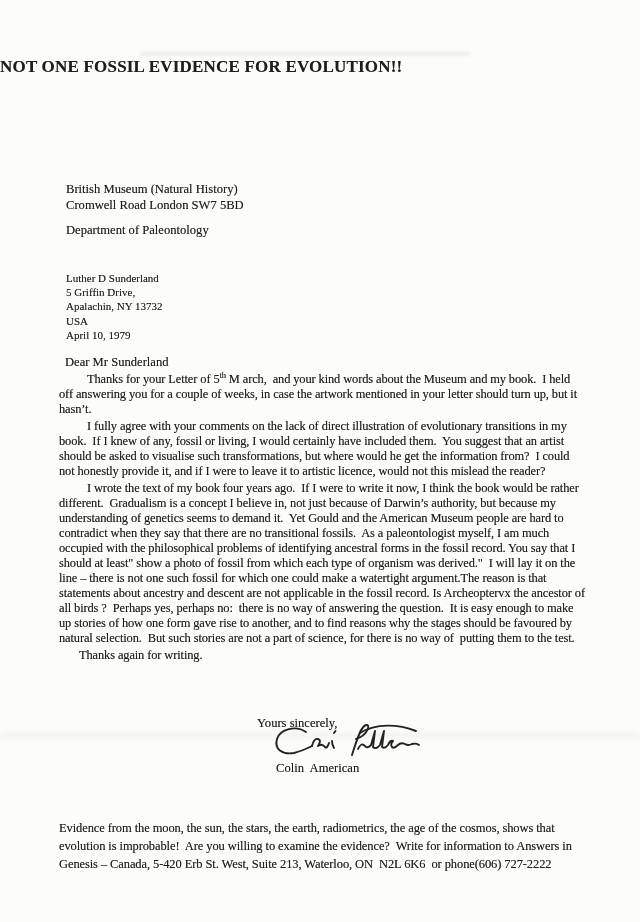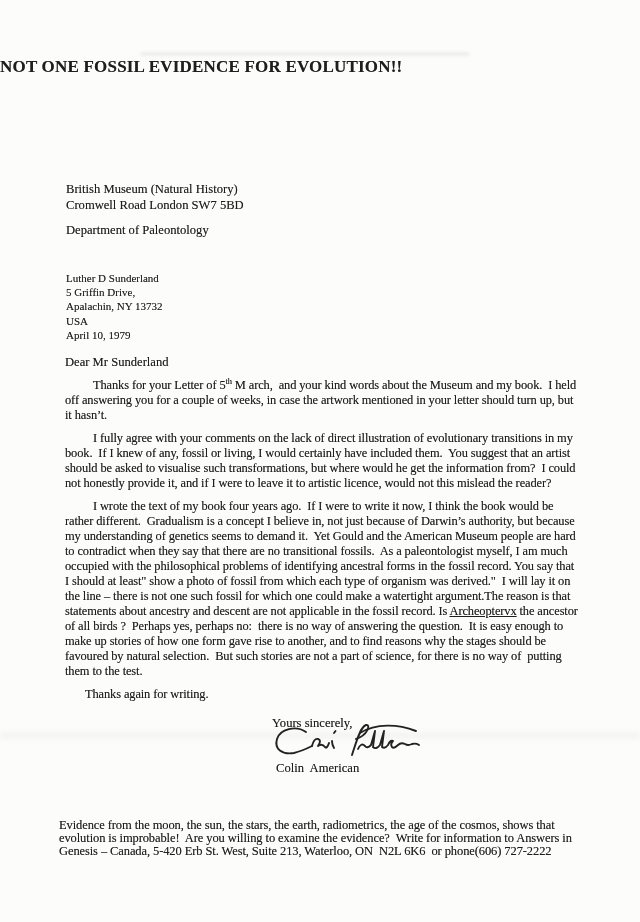--- a/index.html
+++ b/index.html
@@ -46,36 +46,36 @@
   }
   .salutation {
     position: absolute; left: 57px; top: 355px;
     font-size: 12.6px;
     margin-left: 8px;
   }
   .body {
     position: absolute; left: 57px; top: 370px; width: 530px;
     font-size: 12.45px; line-height: 15px; letter-spacing: -0.12px;
   }
-  .body p { margin: 8px; text-indent: 28px; white-space: pre-wrap; }
+  .body p { margin: 2px; text-indent: 28px; white-space: pre-wrap; }
   .body p.closing { text-indent: 20px; }
   .body sup { font-size: 8.5px; vertical-align: super; line-height: 0; }
-  .u { text-decoration: underline; }
+  .u { }
   .valediction {
-    position: absolute; left: 272px; top: 716px; font-size: 12.6px;
+    position: absolute; left: 257px; top: 716px; font-size: 12.6px;
   }
   .signature-svg {
     position: absolute; left: 254px; top: 719px;
   }
   .typed-name {
     position: absolute; left: 276px; top: 761px; font-size: 12.6px; white-space: pre;
   }
   .footer {
     position: absolute; left: 59px; top: 819px; width: 530px;
-    font-size: 12.5px; line-height: 13px; letter-spacing: -0.1px; white-space: pre-wrap;
+    font-size: 12.5px; line-height: 18px; letter-spacing: -0.1px; white-space: pre-wrap;
   }
 </style>
 </head>
 <body>
 
 <div class="page">
 
   <div class="smudge-top"></div>
   <div class="smudge-mid"></div>
 

